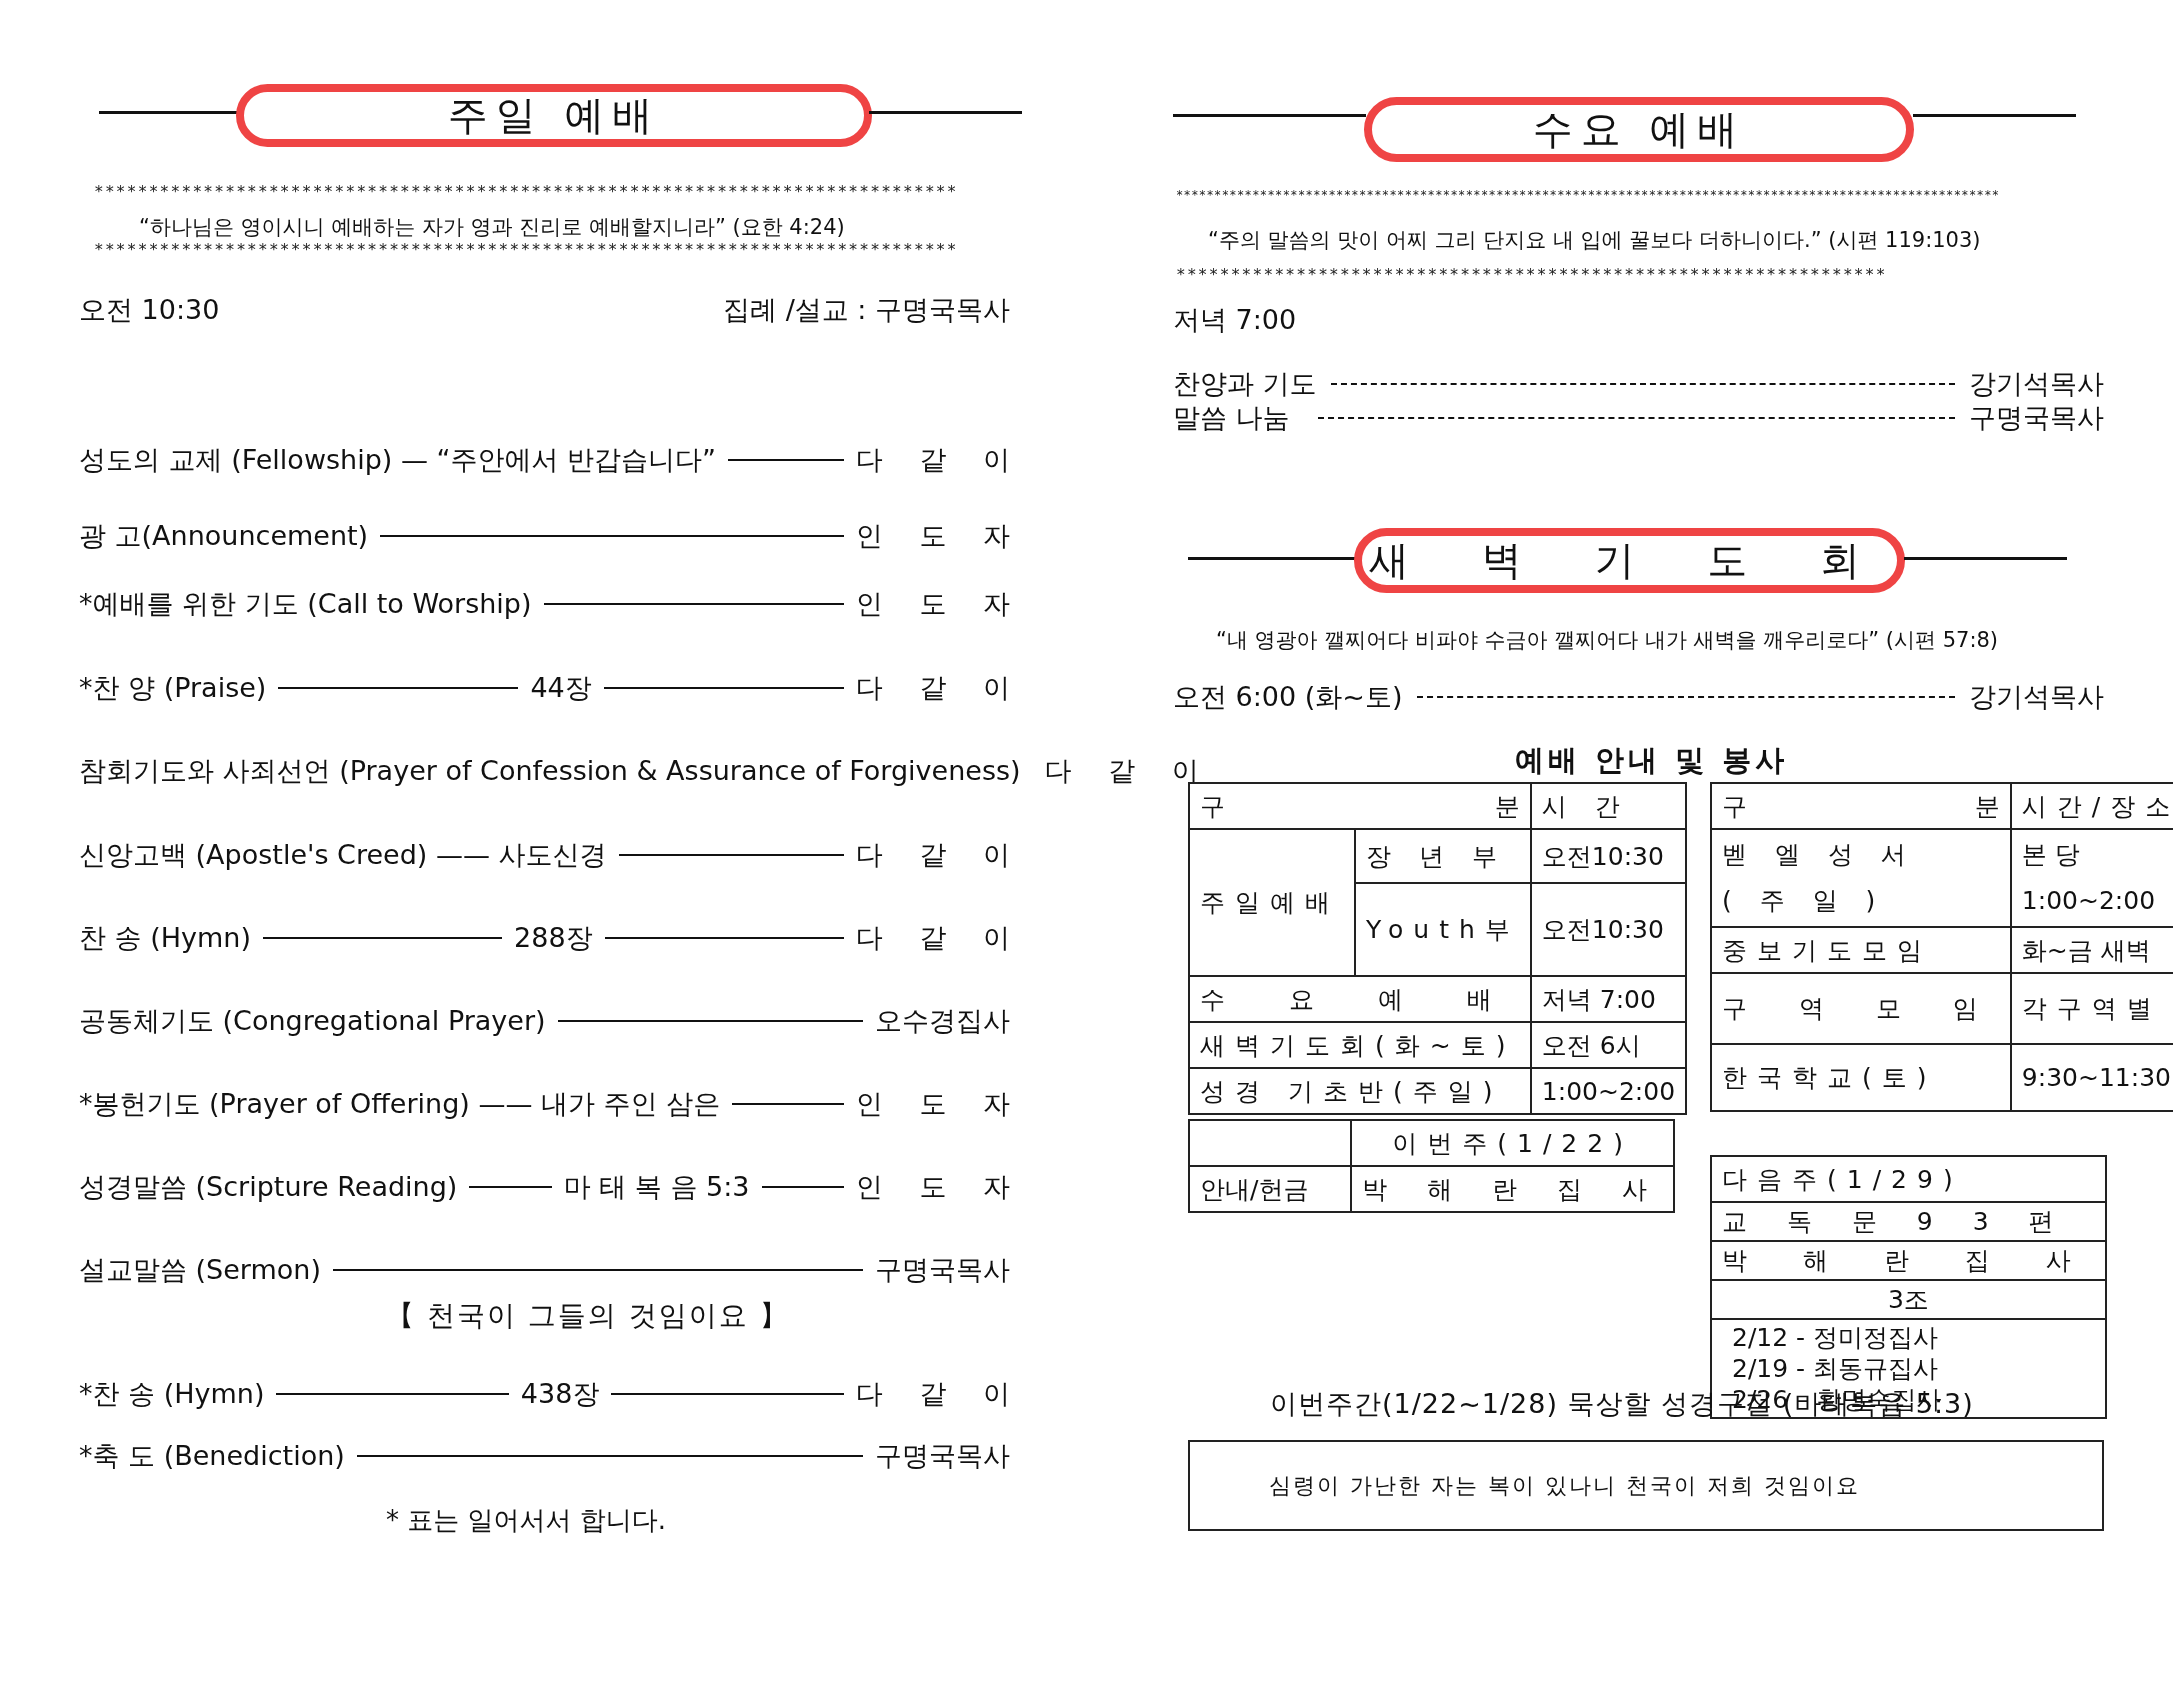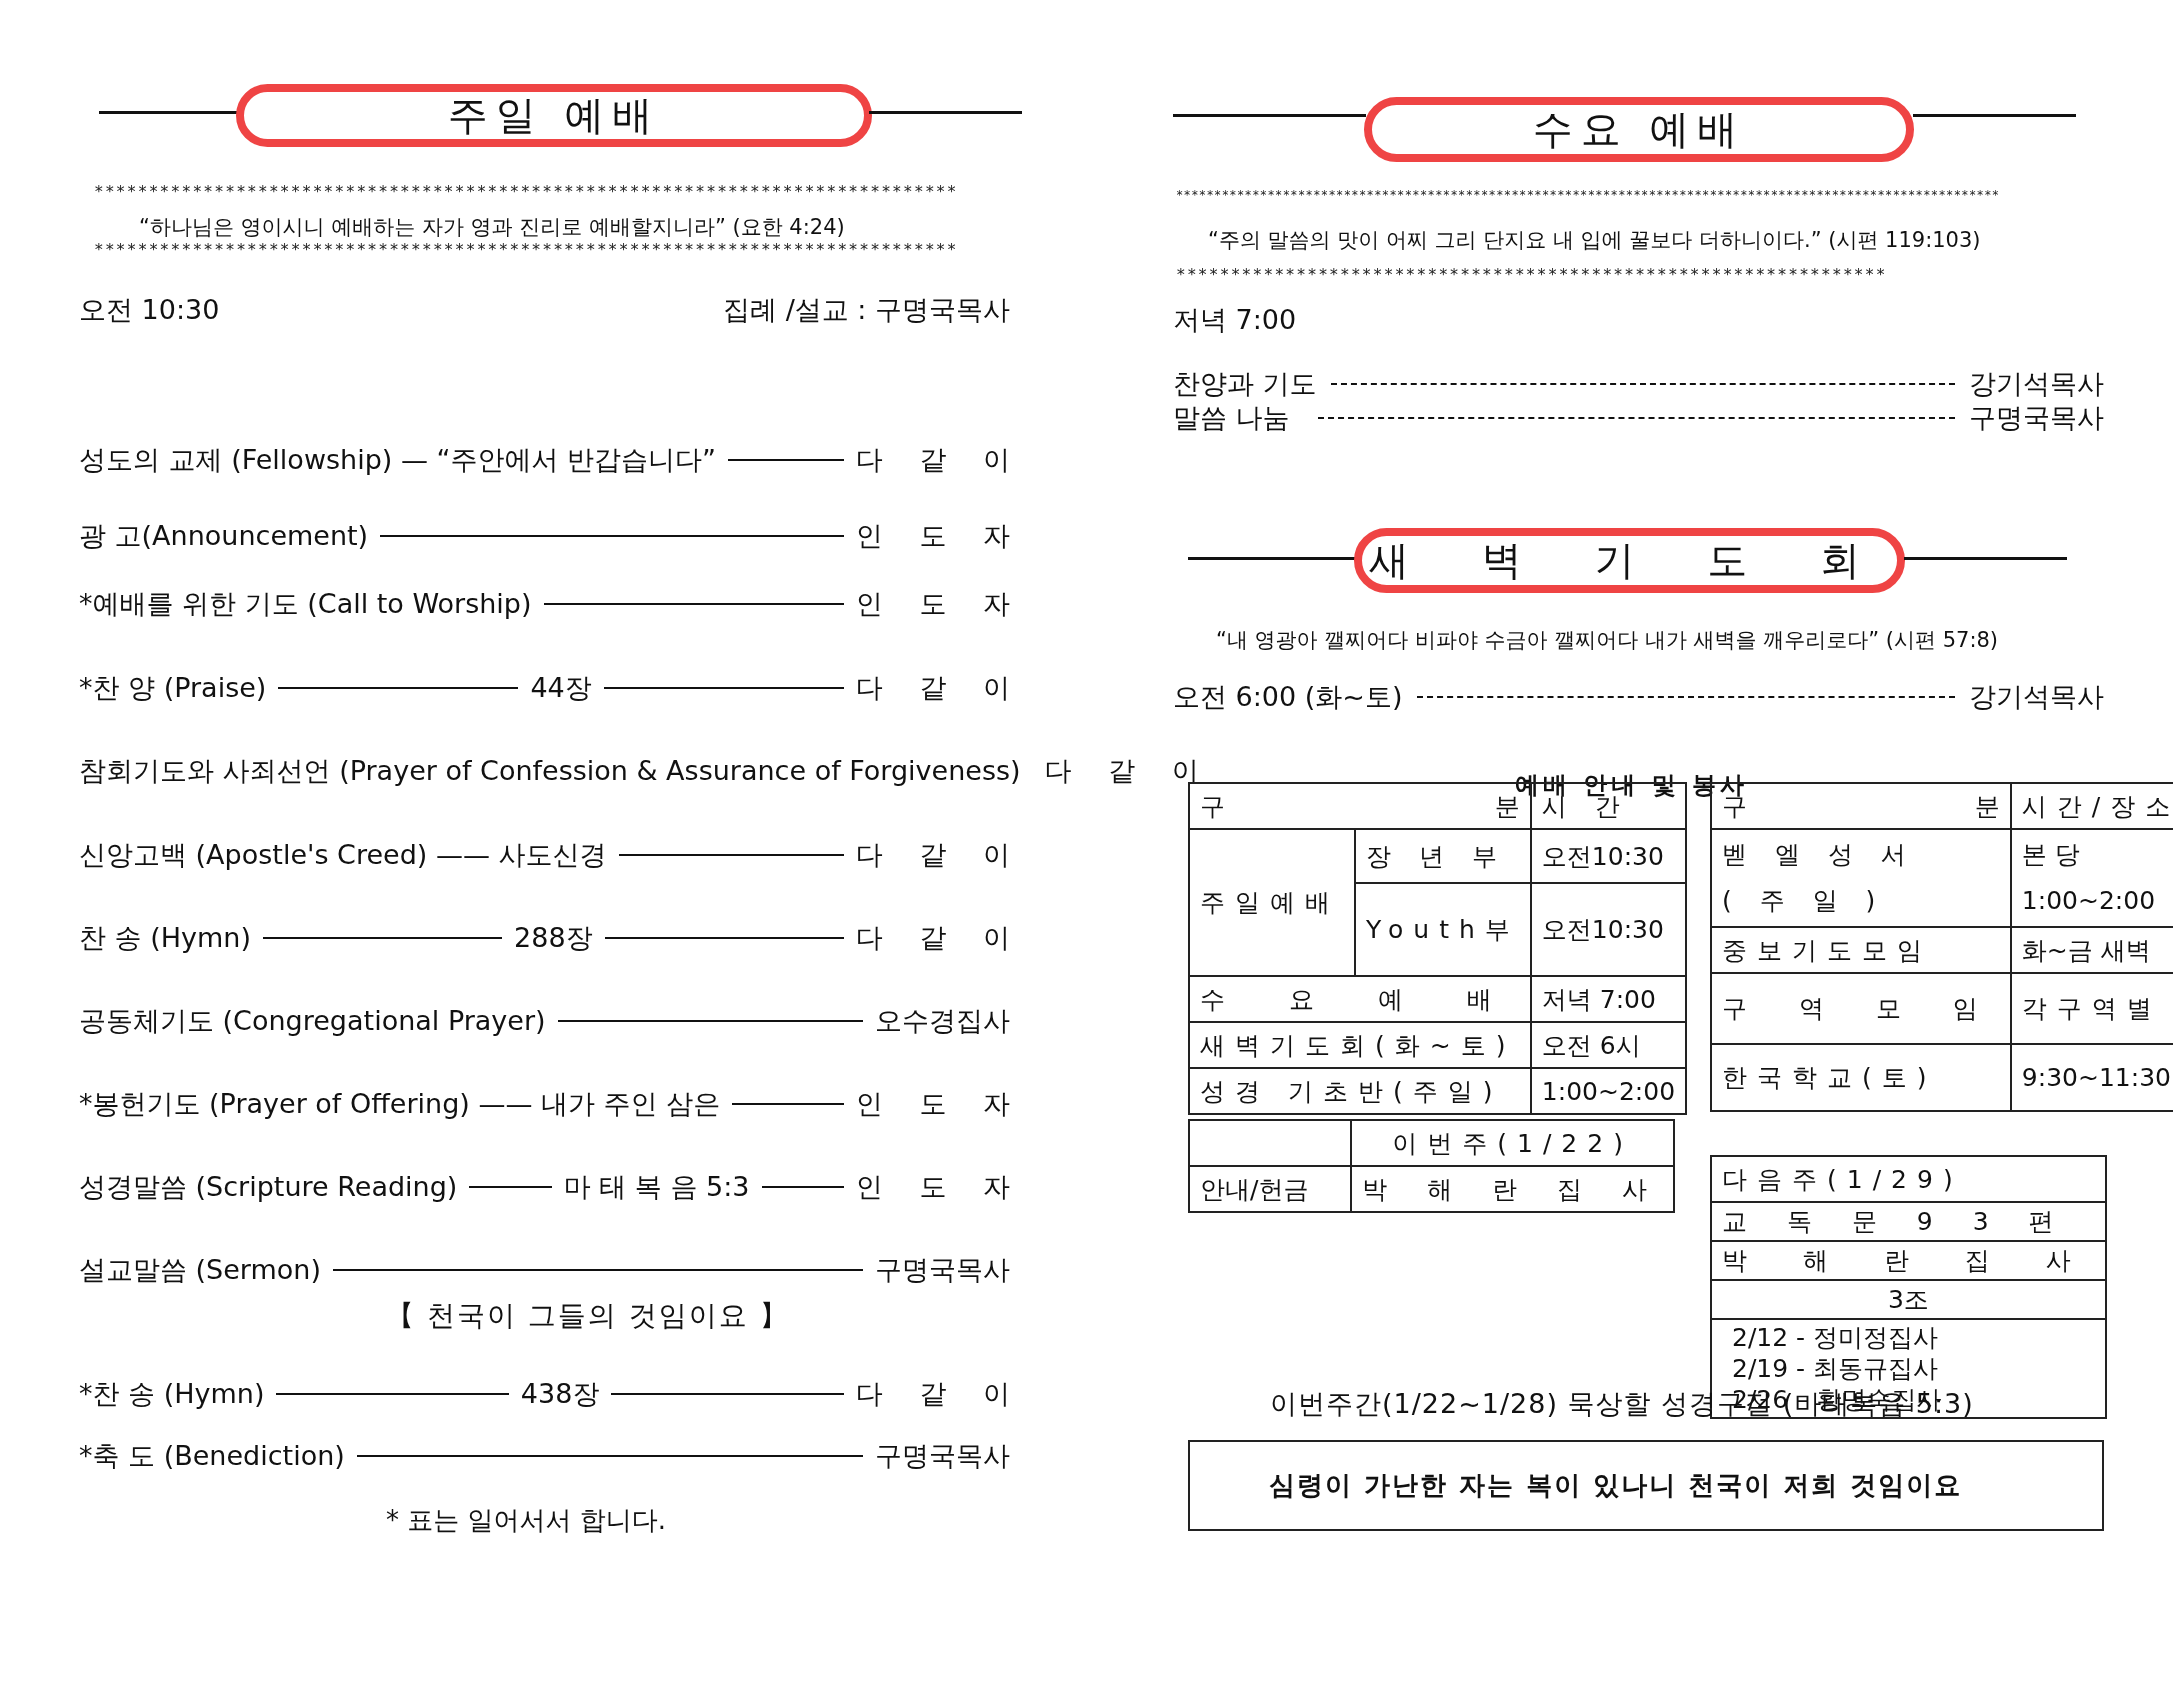--- a/index.html
+++ b/index.html
@@ -16,21 +16,21 @@
   .order-row .dash{flex:1 1 auto;height:2px;background:#111;margin:0 12px;}
   .order-row .mid{flex:0 0 auto;}
   .order-row .who{flex:0 0 auto;text-align:right;letter-spacing:14px;margin-right:-14px;}
   .order-row .who.tight{letter-spacing:0;margin-right:0;}
   .wed-row{position:absolute;display:flex;align-items:center;font-size:27px;white-space:nowrap;}
   .wed-row .dash{flex:1 1 auto;border-top:2px dashed #111;margin:0 14px;}
   table.svc{position:absolute;border-collapse:collapse;font-size:25px;}
   table.svc td{border:2px solid #222;padding:2px 10px;height:40px;white-space:nowrap;}
   .spread{letter-spacing:10px;}
   .ctr{text-align:center;}
-  .box{position:absolute;border:2px solid #222;box-sizing:border-box;display:flex;align-items:center;padding-left:79px;font-size:26px;letter-spacing:2px;font-weight:bold;}
+  .box{position:absolute;border:2px solid #222;box-sizing:border-box;display:flex;align-items:center;padding-left:79px;font-size:22px;letter-spacing:2px;}
 </style>
 </head>
 <body>
 
 <div class="rule" style="left:99px;top:111px;width:139px;"></div>
 <div class="pill" style="left:236px;top:84px;width:636px;height:63px;">
   <span>주일 예배</span>
 </div>
 <div class="rule" style="left:869px;top:111px;width:153px;"></div>
 
@@ -149,21 +149,21 @@
   <span>새 벽 기 도 회</span>
 </div>
 <div class="rule" style="left:1904px;top:557px;width:163px;"></div>
 <div class="verse" style="left:1216px;top:626px;">“내 영광아 깰찌어다 비파야 수금아 깰찌어다 내가 새벽을 깨우리로다”  (시편 57:8)</div>
 <div class="wed-row" style="left:1173px;top:679px;width:931px;">
   <span>오전 6:00 (화~토)</span>
   <span class="dash"></span>
   <span>강기석목사</span>
 </div>
 
-<div class="abs" style="left:1515px;top:741px;font-size:24px;font-weight:bold;letter-spacing:4px;margin-top:28px;">예배 안내 및 봉사</div>
+<div class="abs" style="left:1515px;top:741px;font-size:29px;font-weight:bold;letter-spacing:4px;">예배 안내 및 봉사</div>
 
 <table class="svc" style="left:1188px;top:782px;width:487px;">
   <tbody>
       <tr>
     <td colspan="2" style="height:38px;">
           <span style="display: flex; justify-content: space-between;">
             <span>구</span>
             <span>분</span>
           </span>
         </td>

